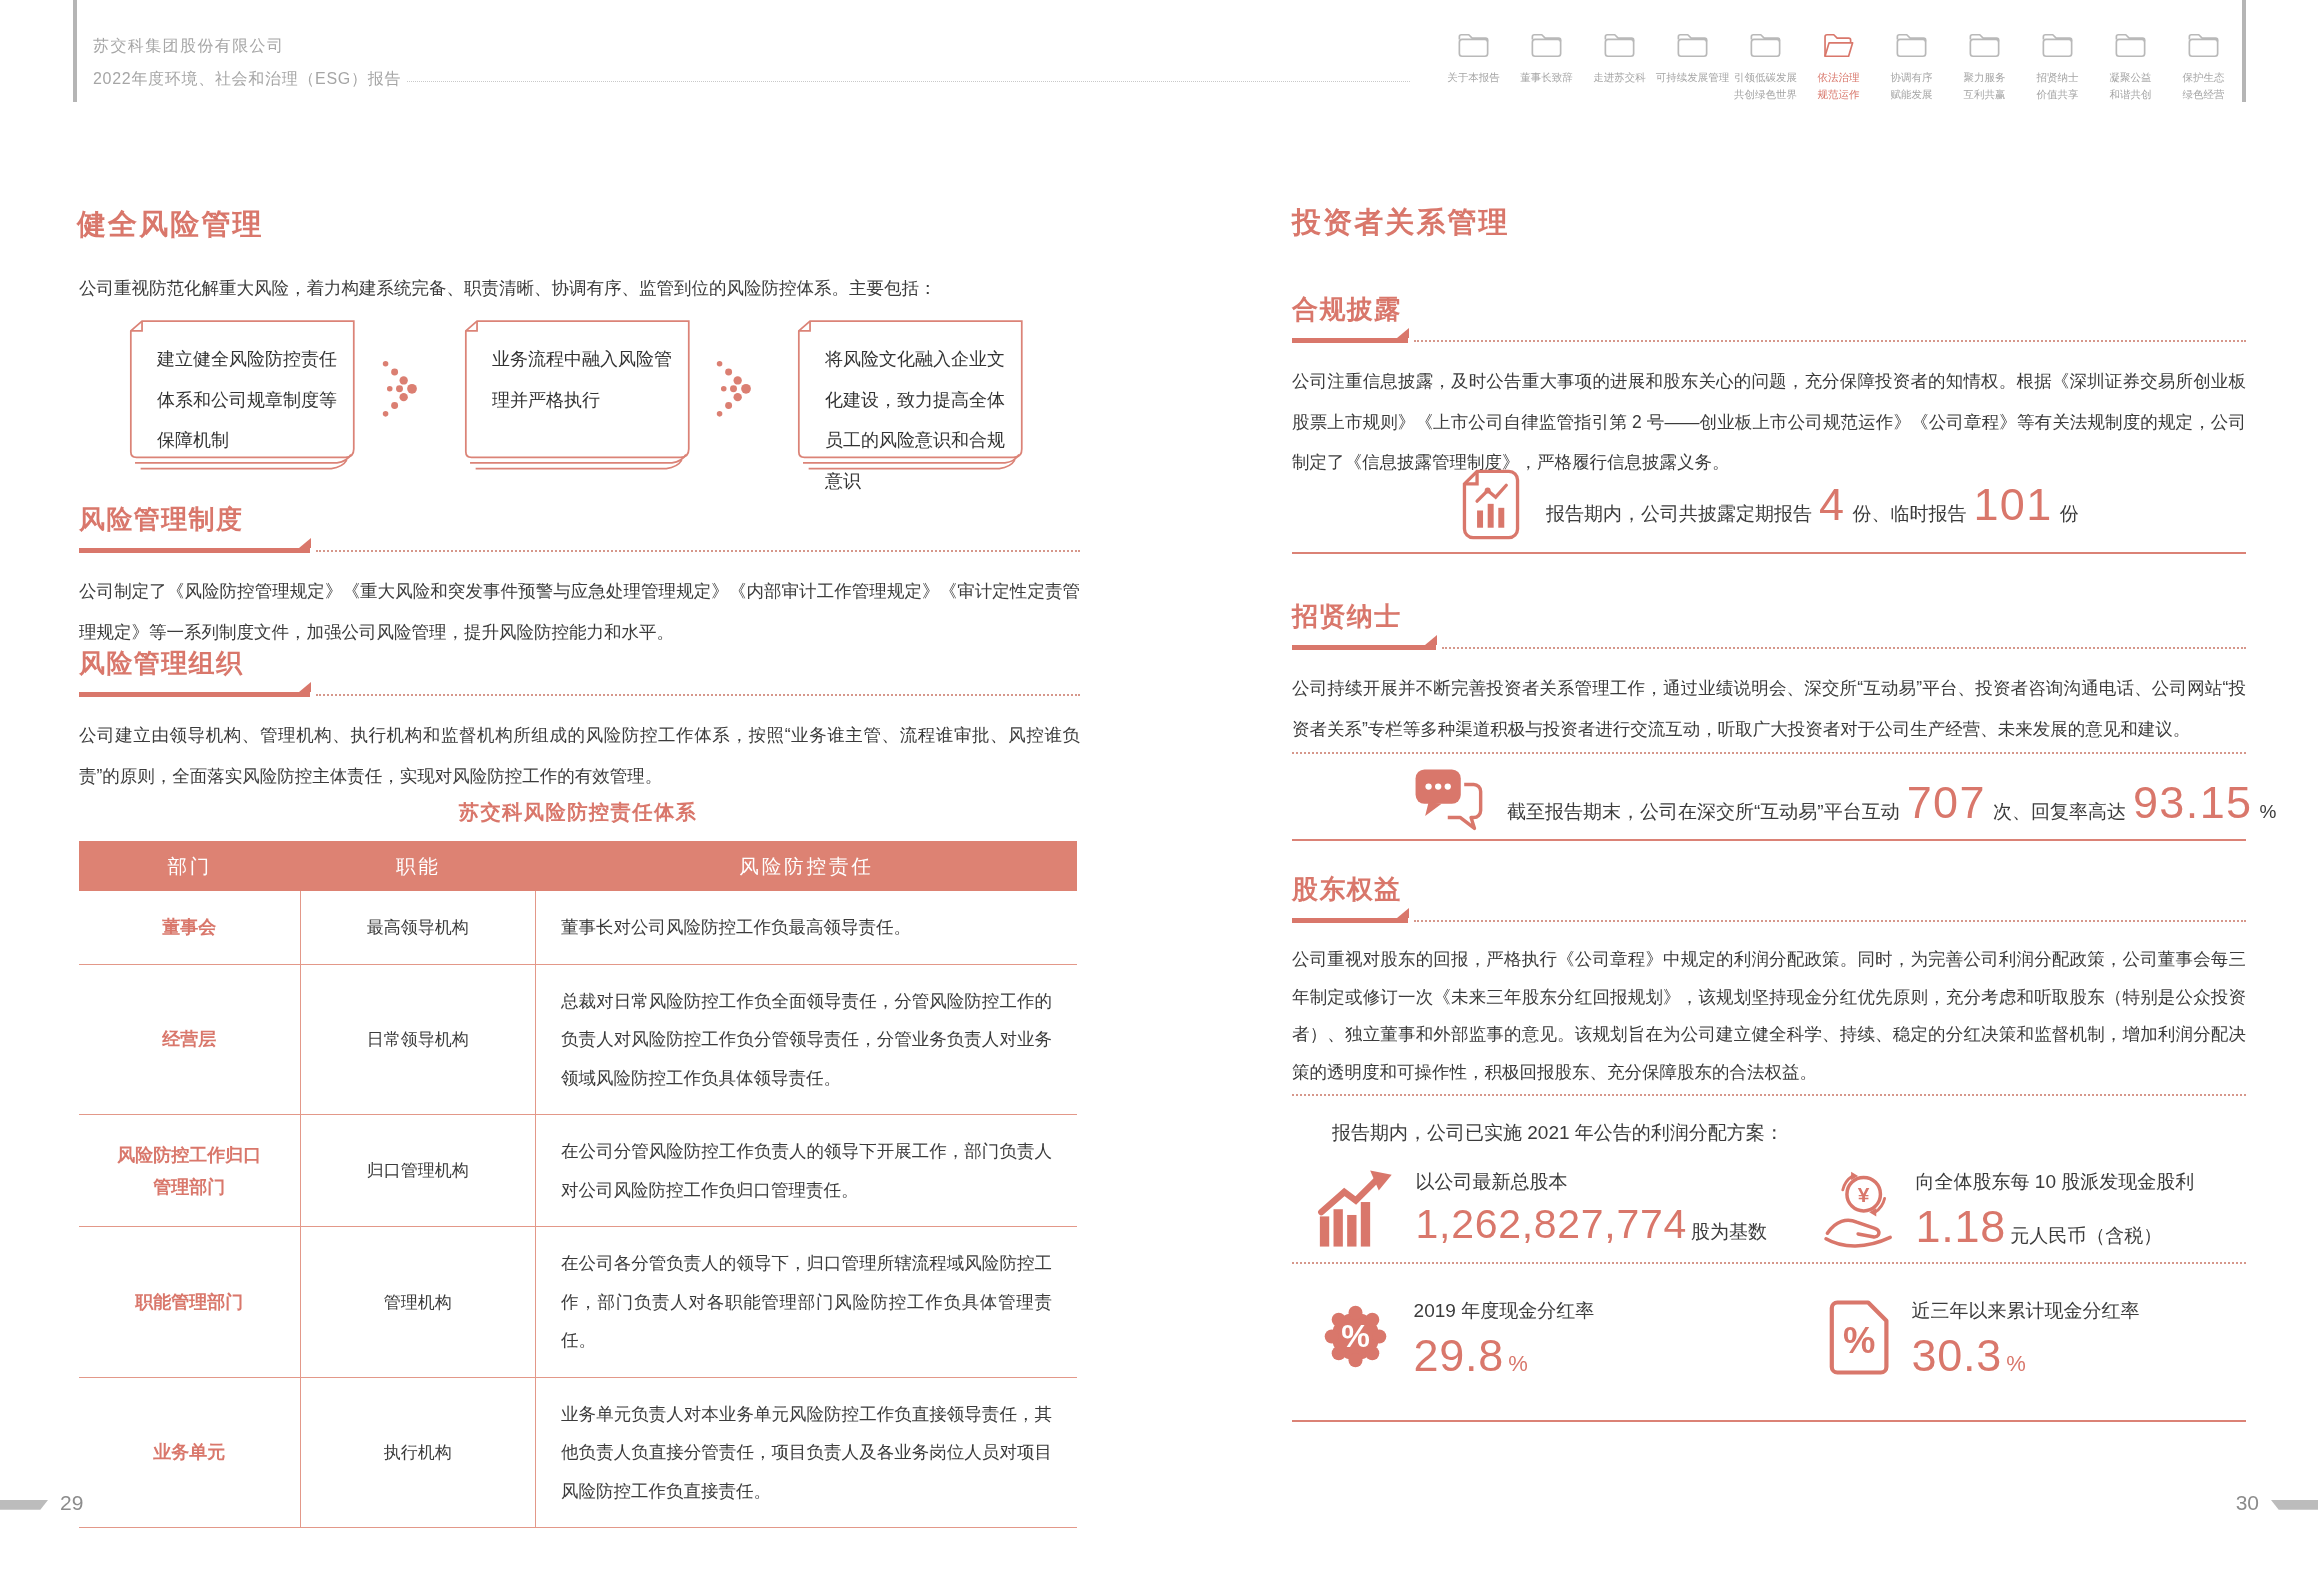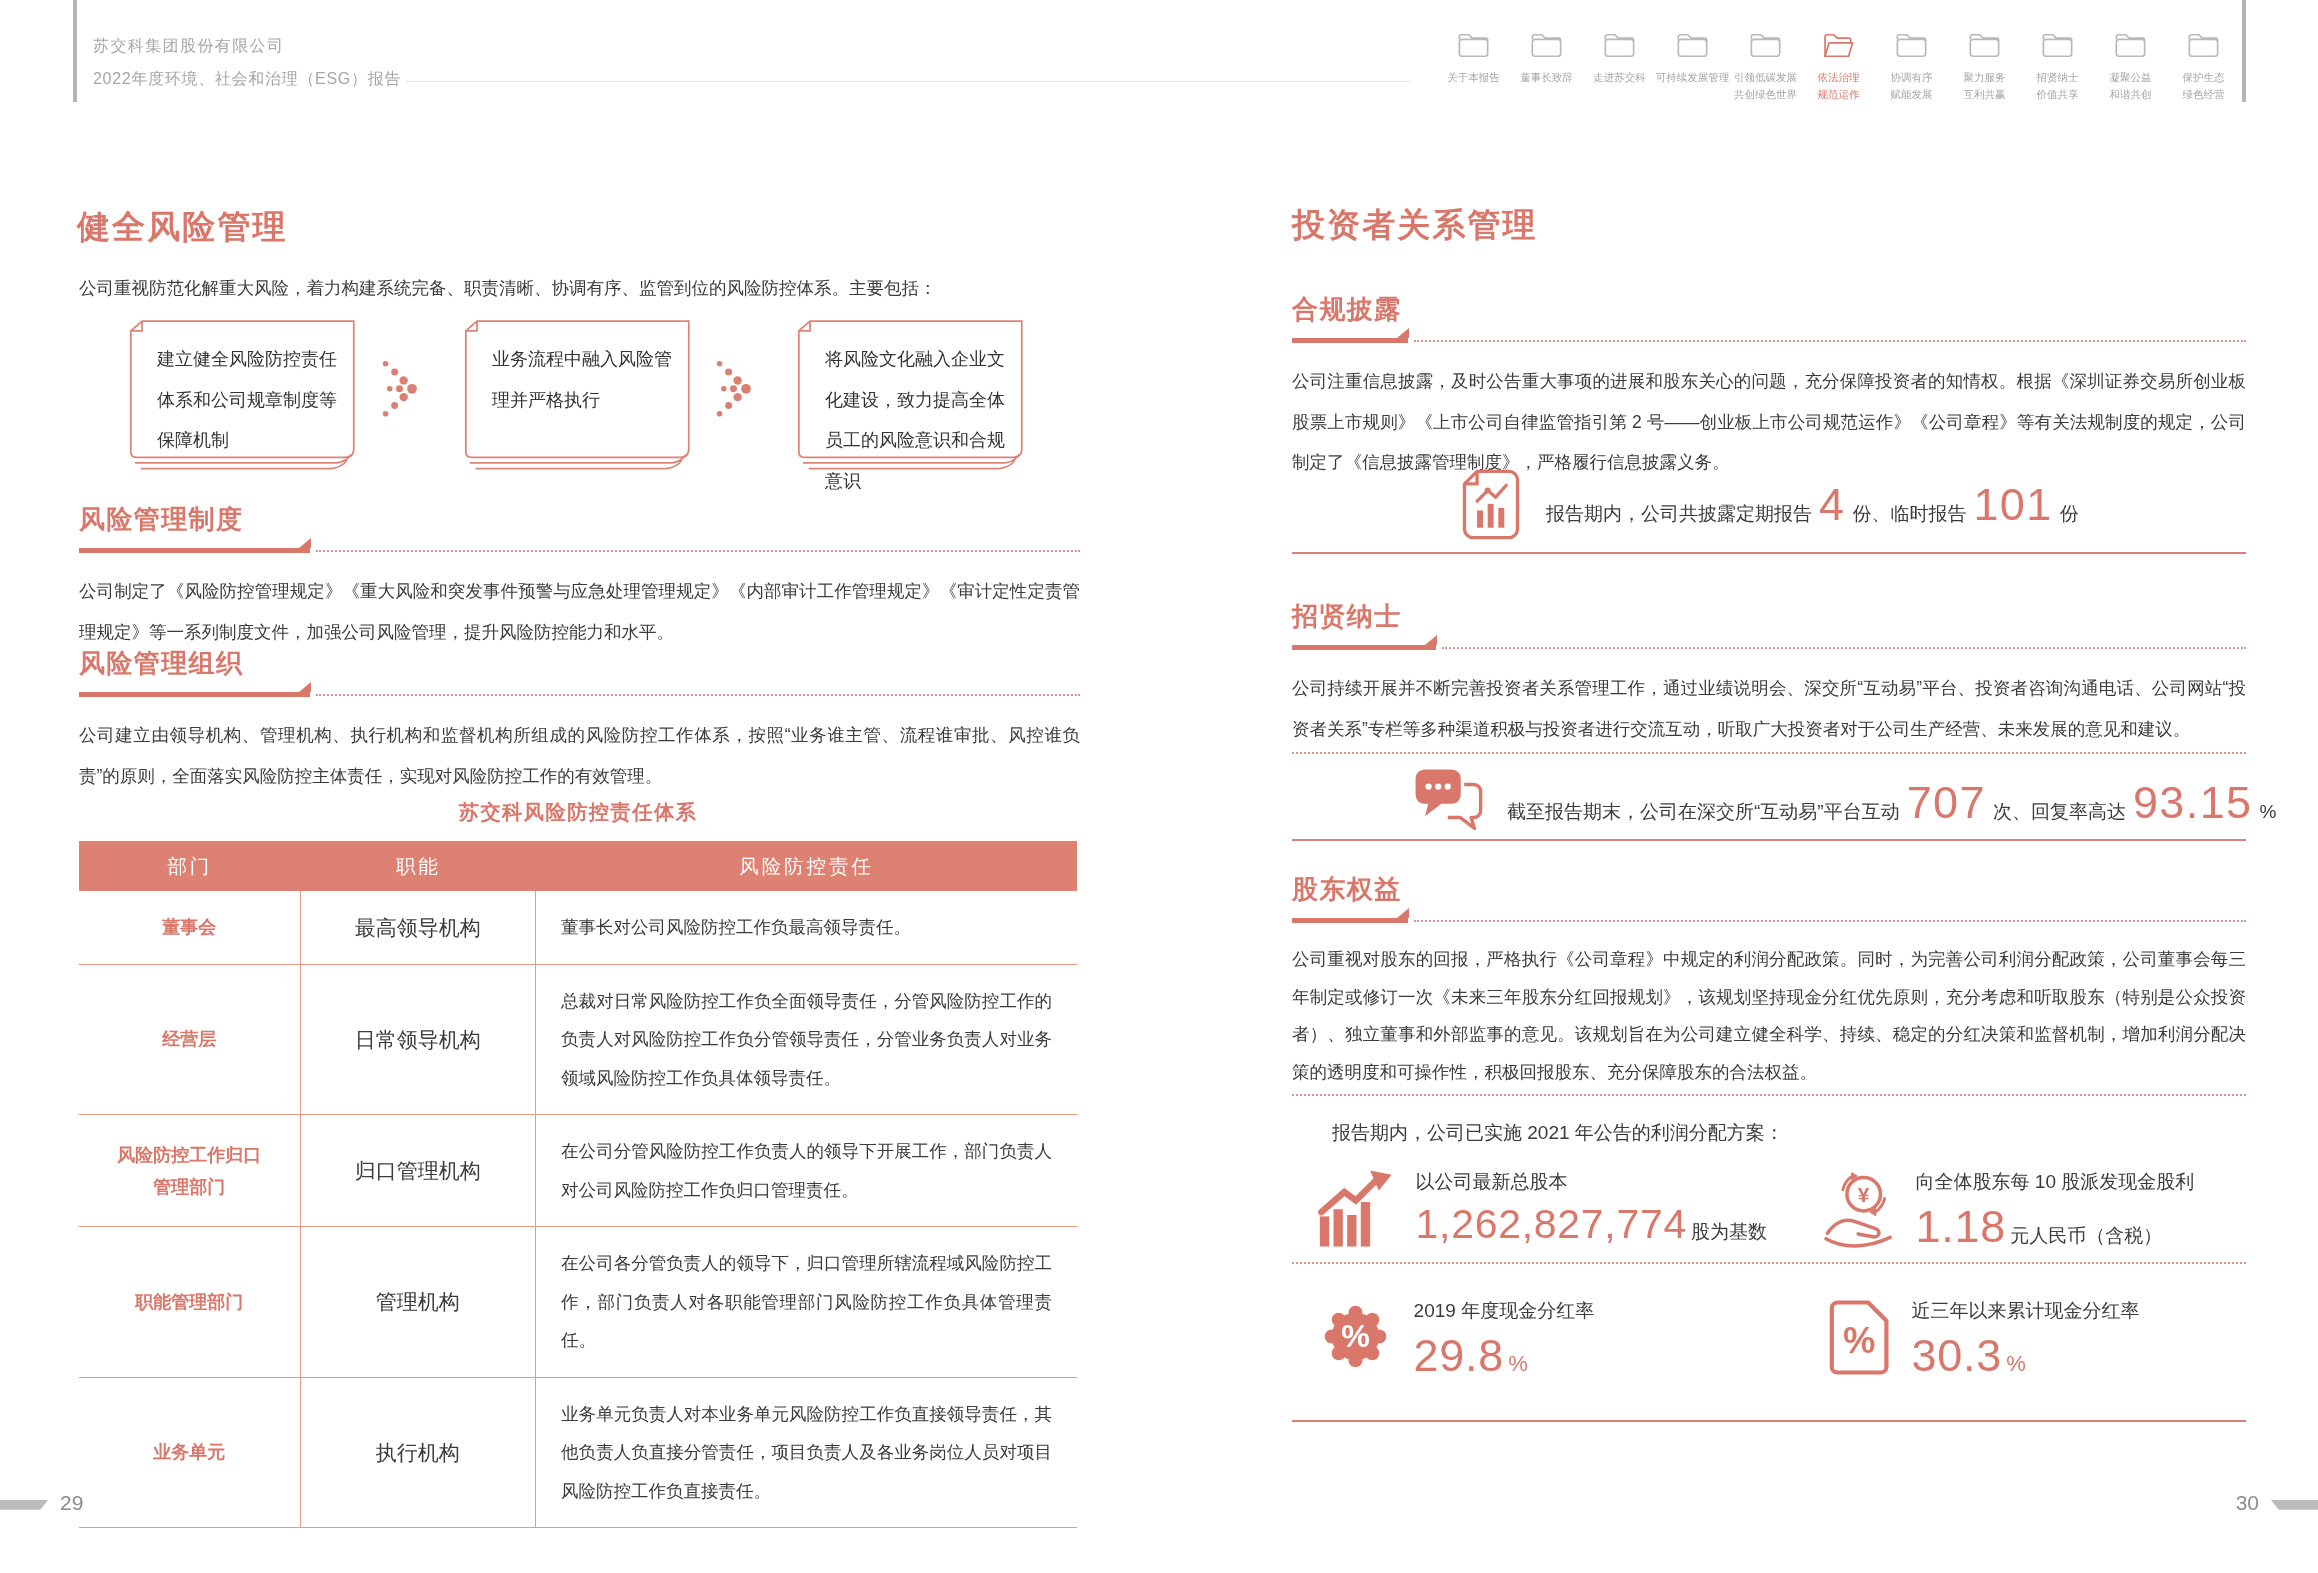--- a/index.html
+++ b/index.html
@@ -20,21 +20,21 @@
   .hdr-company{position:absolute;left:93px;top:36px;font-size:16px;color:var(--gray);letter-spacing:1.4px}
   .hdr-report{position:absolute;left:93px;top:69px;font-size:16px;color:var(--gray);letter-spacing:0.7px}
   .hdr-dots{position:absolute;left:407px;top:81px;width:1003px;border-top:1.4px dotted #C9C9C9}
   .nav{position:absolute;left:1437px;top:25px;display:flex}
   .nav-item{width:73px;display:flex;flex-direction:column;align-items:center;cursor:pointer}
   .nav-icon{height:36px;display:flex;align-items:flex-end;justify-content:center;margin-bottom:8.4px}
   .nav-l1,.nav-l2{font-size:10.5px;line-height:1.55;color:#A5A5A5;white-space:nowrap}
   .nav-item.active .nav-l1,.nav-item.active .nav-l2{color:var(--accent)}
 
   
-  .h1{position:absolute;font-size:33px;font-weight:700;color:var(--accent);letter-spacing:2.1px}
+  .h1{position:absolute;font-size:29px;font-weight:700;color:var(--accent);letter-spacing:2.1px}
   .sec{position:absolute}
   .sec-h{font-size:26px;font-weight:700;color:var(--accent);letter-spacing:1.4px;margin-bottom:11.2px}
   .rule{display:flex;align-items:flex-end;margin-bottom:18px}
   .rule-bar{height:4.9px;background:var(--accent);position:relative;flex:0 0 auto}
   .rule-bar::after{content:"";position:absolute;right:-1.4px;top:-10.5px;border-bottom:10.5px solid var(--accent);border-left:12px solid transparent}
   .rule-dots{flex:1;border-bottom:2.1px dotted var(--dot);margin-left:5.6px;margin-bottom:1.4px}
   .body{font-size:17.5px;line-height:2.32;color:var(--ink);text-align:justify}
   .hr-solid{position:absolute;height:2.1px;background:#DB8276}
   .hr-dot{position:absolute;border-top:2.1px dotted var(--dot)}
 
@@ -45,21 +45,21 @@
   .dot-arrow{position:absolute;width:39px;height:84px}
 
   
   .tbl{position:absolute;left:79px;top:798px;width:998px}
   .tbl-title{text-align:center;color:var(--accent);font-size:20.3px;font-weight:700;letter-spacing:1.4px;margin-bottom:15.4px}
   .rc-head{display:flex;background:var(--accent-strong);color:#fff;height:50px;align-items:center;font-size:19.6px;letter-spacing:2.8px}
   .rc-head>div{text-align:center}
   .c1{width:22.2%}.c2{width:23.6%}.c3{width:54.2%}
   .rc-row{display:flex;border-bottom:1.4px solid var(--tline)}
   .rc-row .c1{display:flex;align-items:center;justify-content:center;text-align:center;color:var(--accent);font-weight:700;font-size:18px;border-right:1.4px solid var(--tline);padding:15px 32px;line-height:1.8}
-  .rc-row .c2{display:flex;align-items:center;justify-content:center;font-size:21px;border-right:1.4px solid var(--tline);padding:3px 7px}
+  .rc-row .c2{display:flex;align-items:center;justify-content:center;font-size:17px;border-right:1.4px solid var(--tline);padding:3px 7px}
   .rc-row .c3{display:flex;align-items:center;font-size:17.5px;line-height:2.2;padding:17px 25px;text-align:justify}
 
   
   .stat-icon{position:absolute;color:var(--accent)}
   .statline{position:absolute;display:flex;align-items:baseline;white-space:nowrap}
   .s-t{font-size:19px;color:var(--ink)}
   .s-n{font-size:45px;color:var(--accent);line-height:1;margin:0 7px;letter-spacing:1.4px}
   .card{position:absolute;display:flex;gap:19.6px}
   .card-icon{color:var(--accent);flex:0 0 auto}
   .card-label{font-size:19px;color:var(--ink);margin-bottom:7px}

